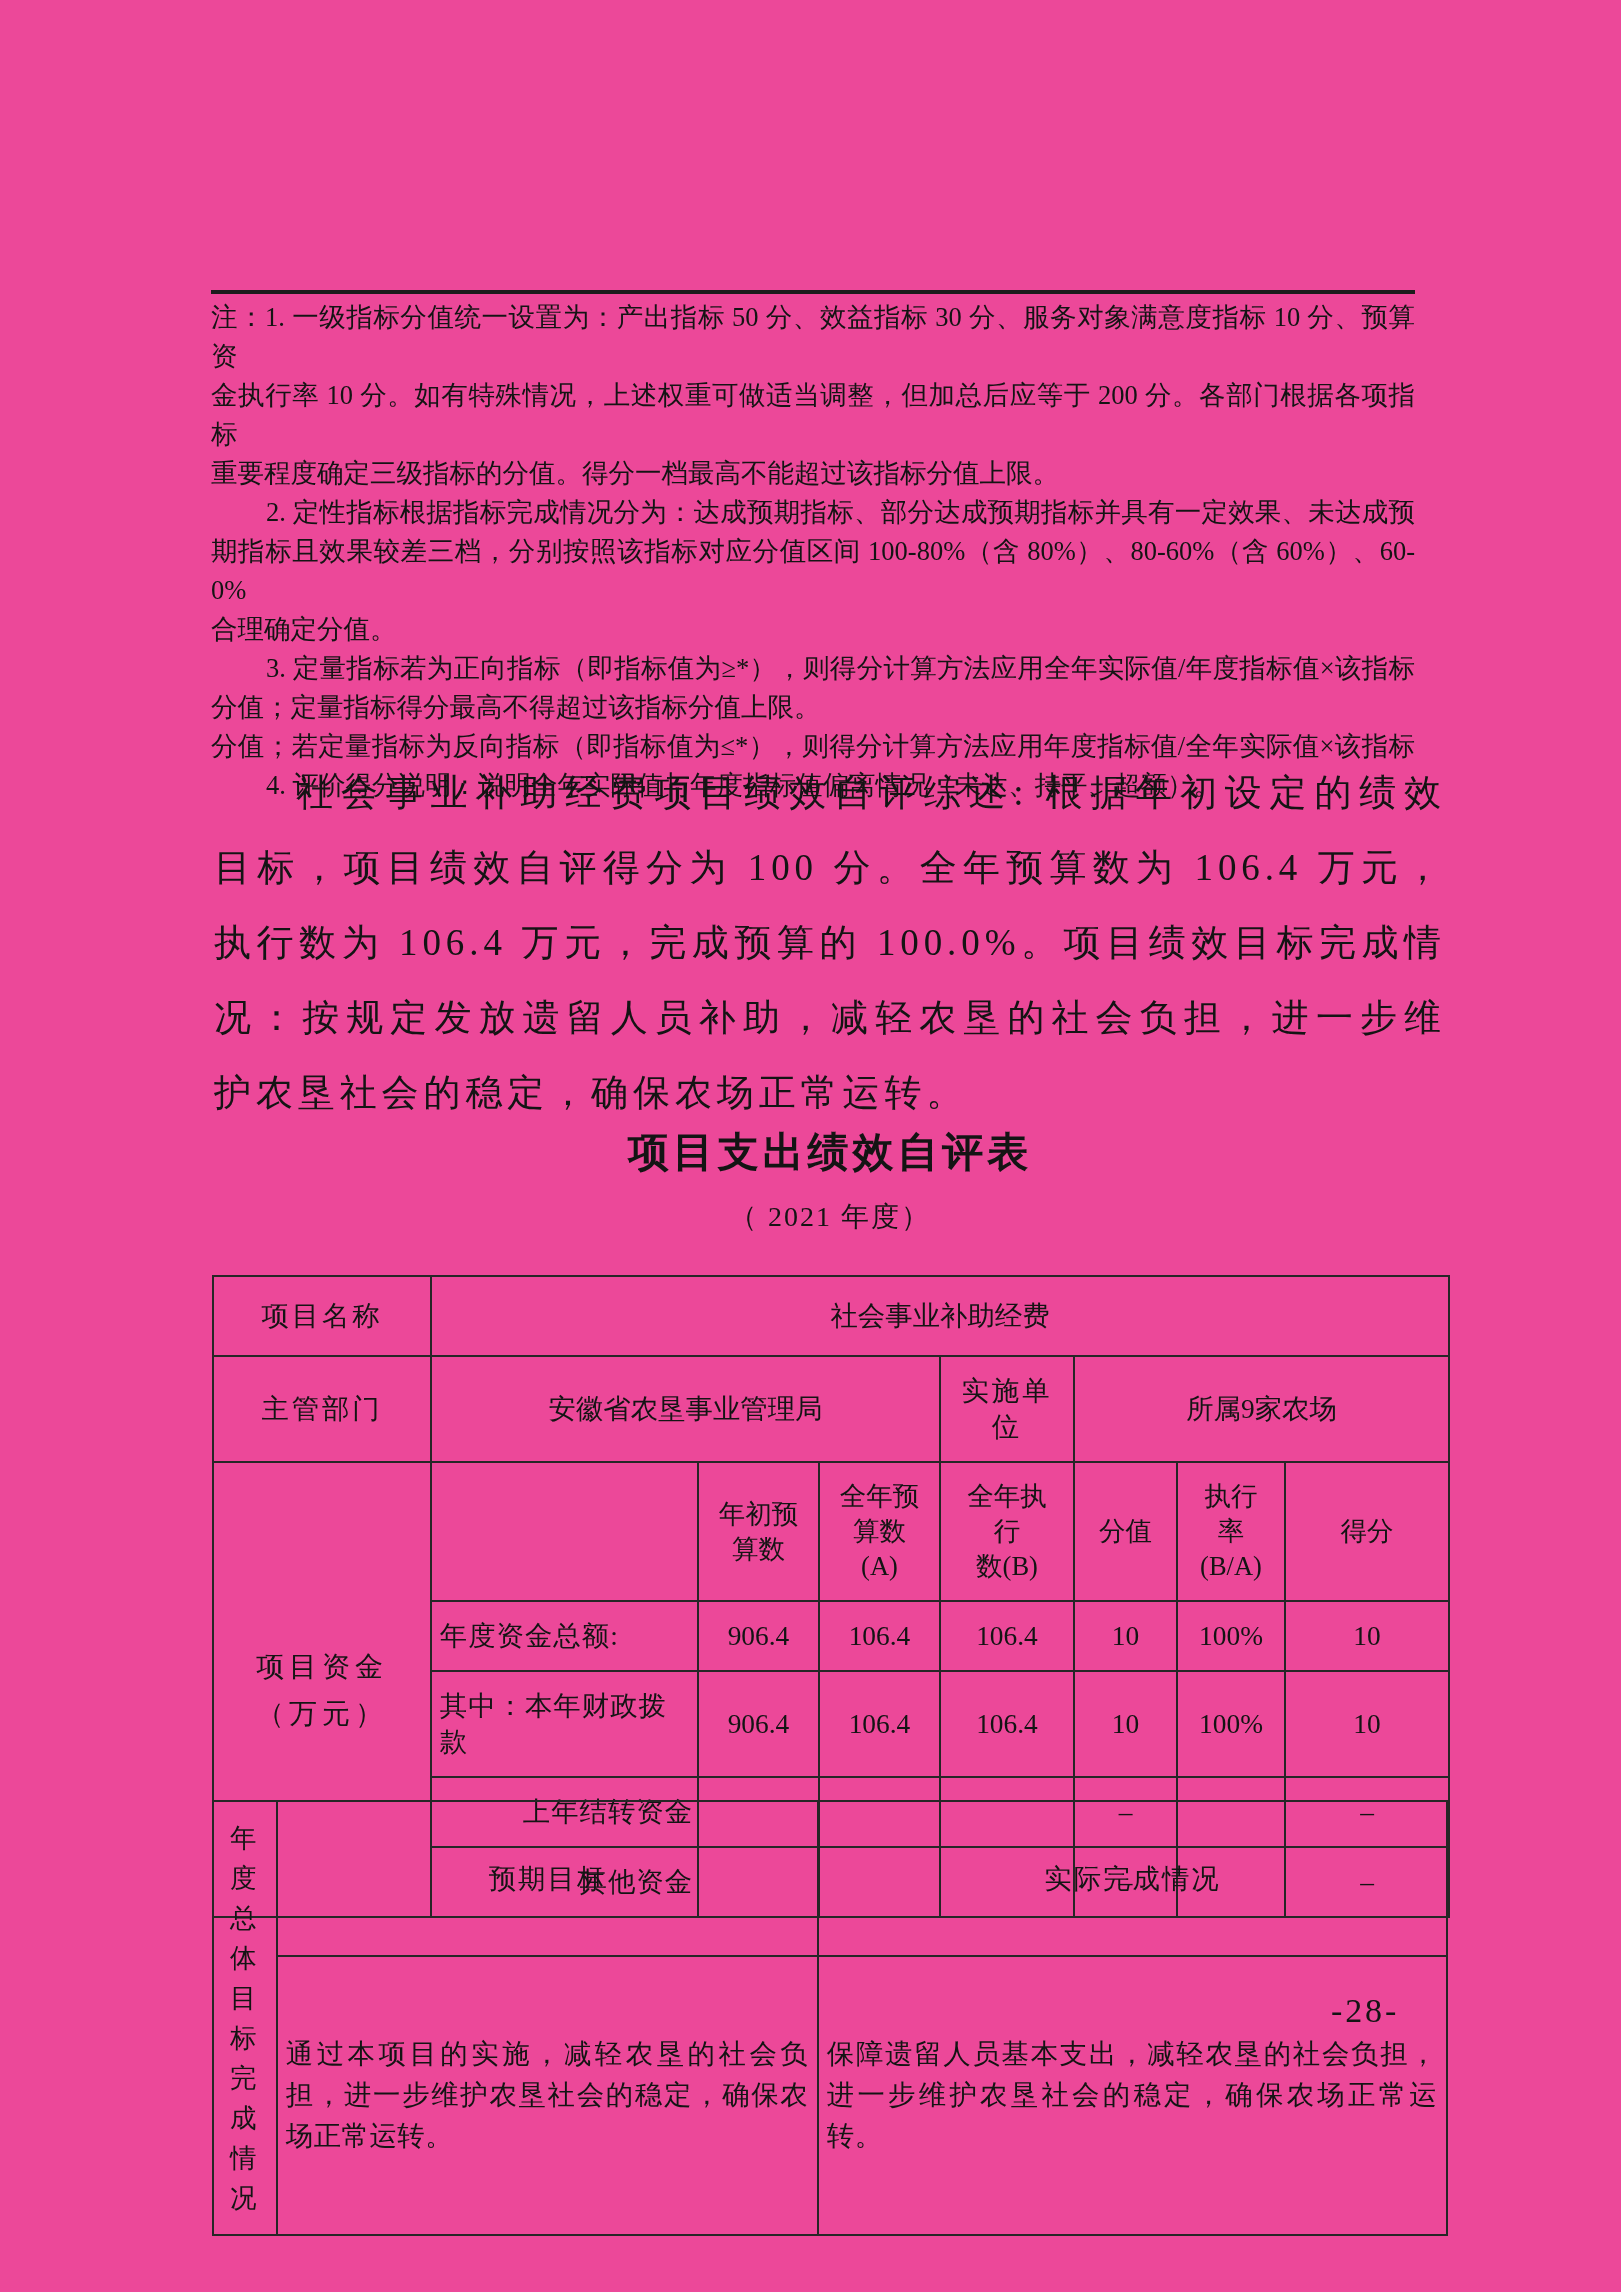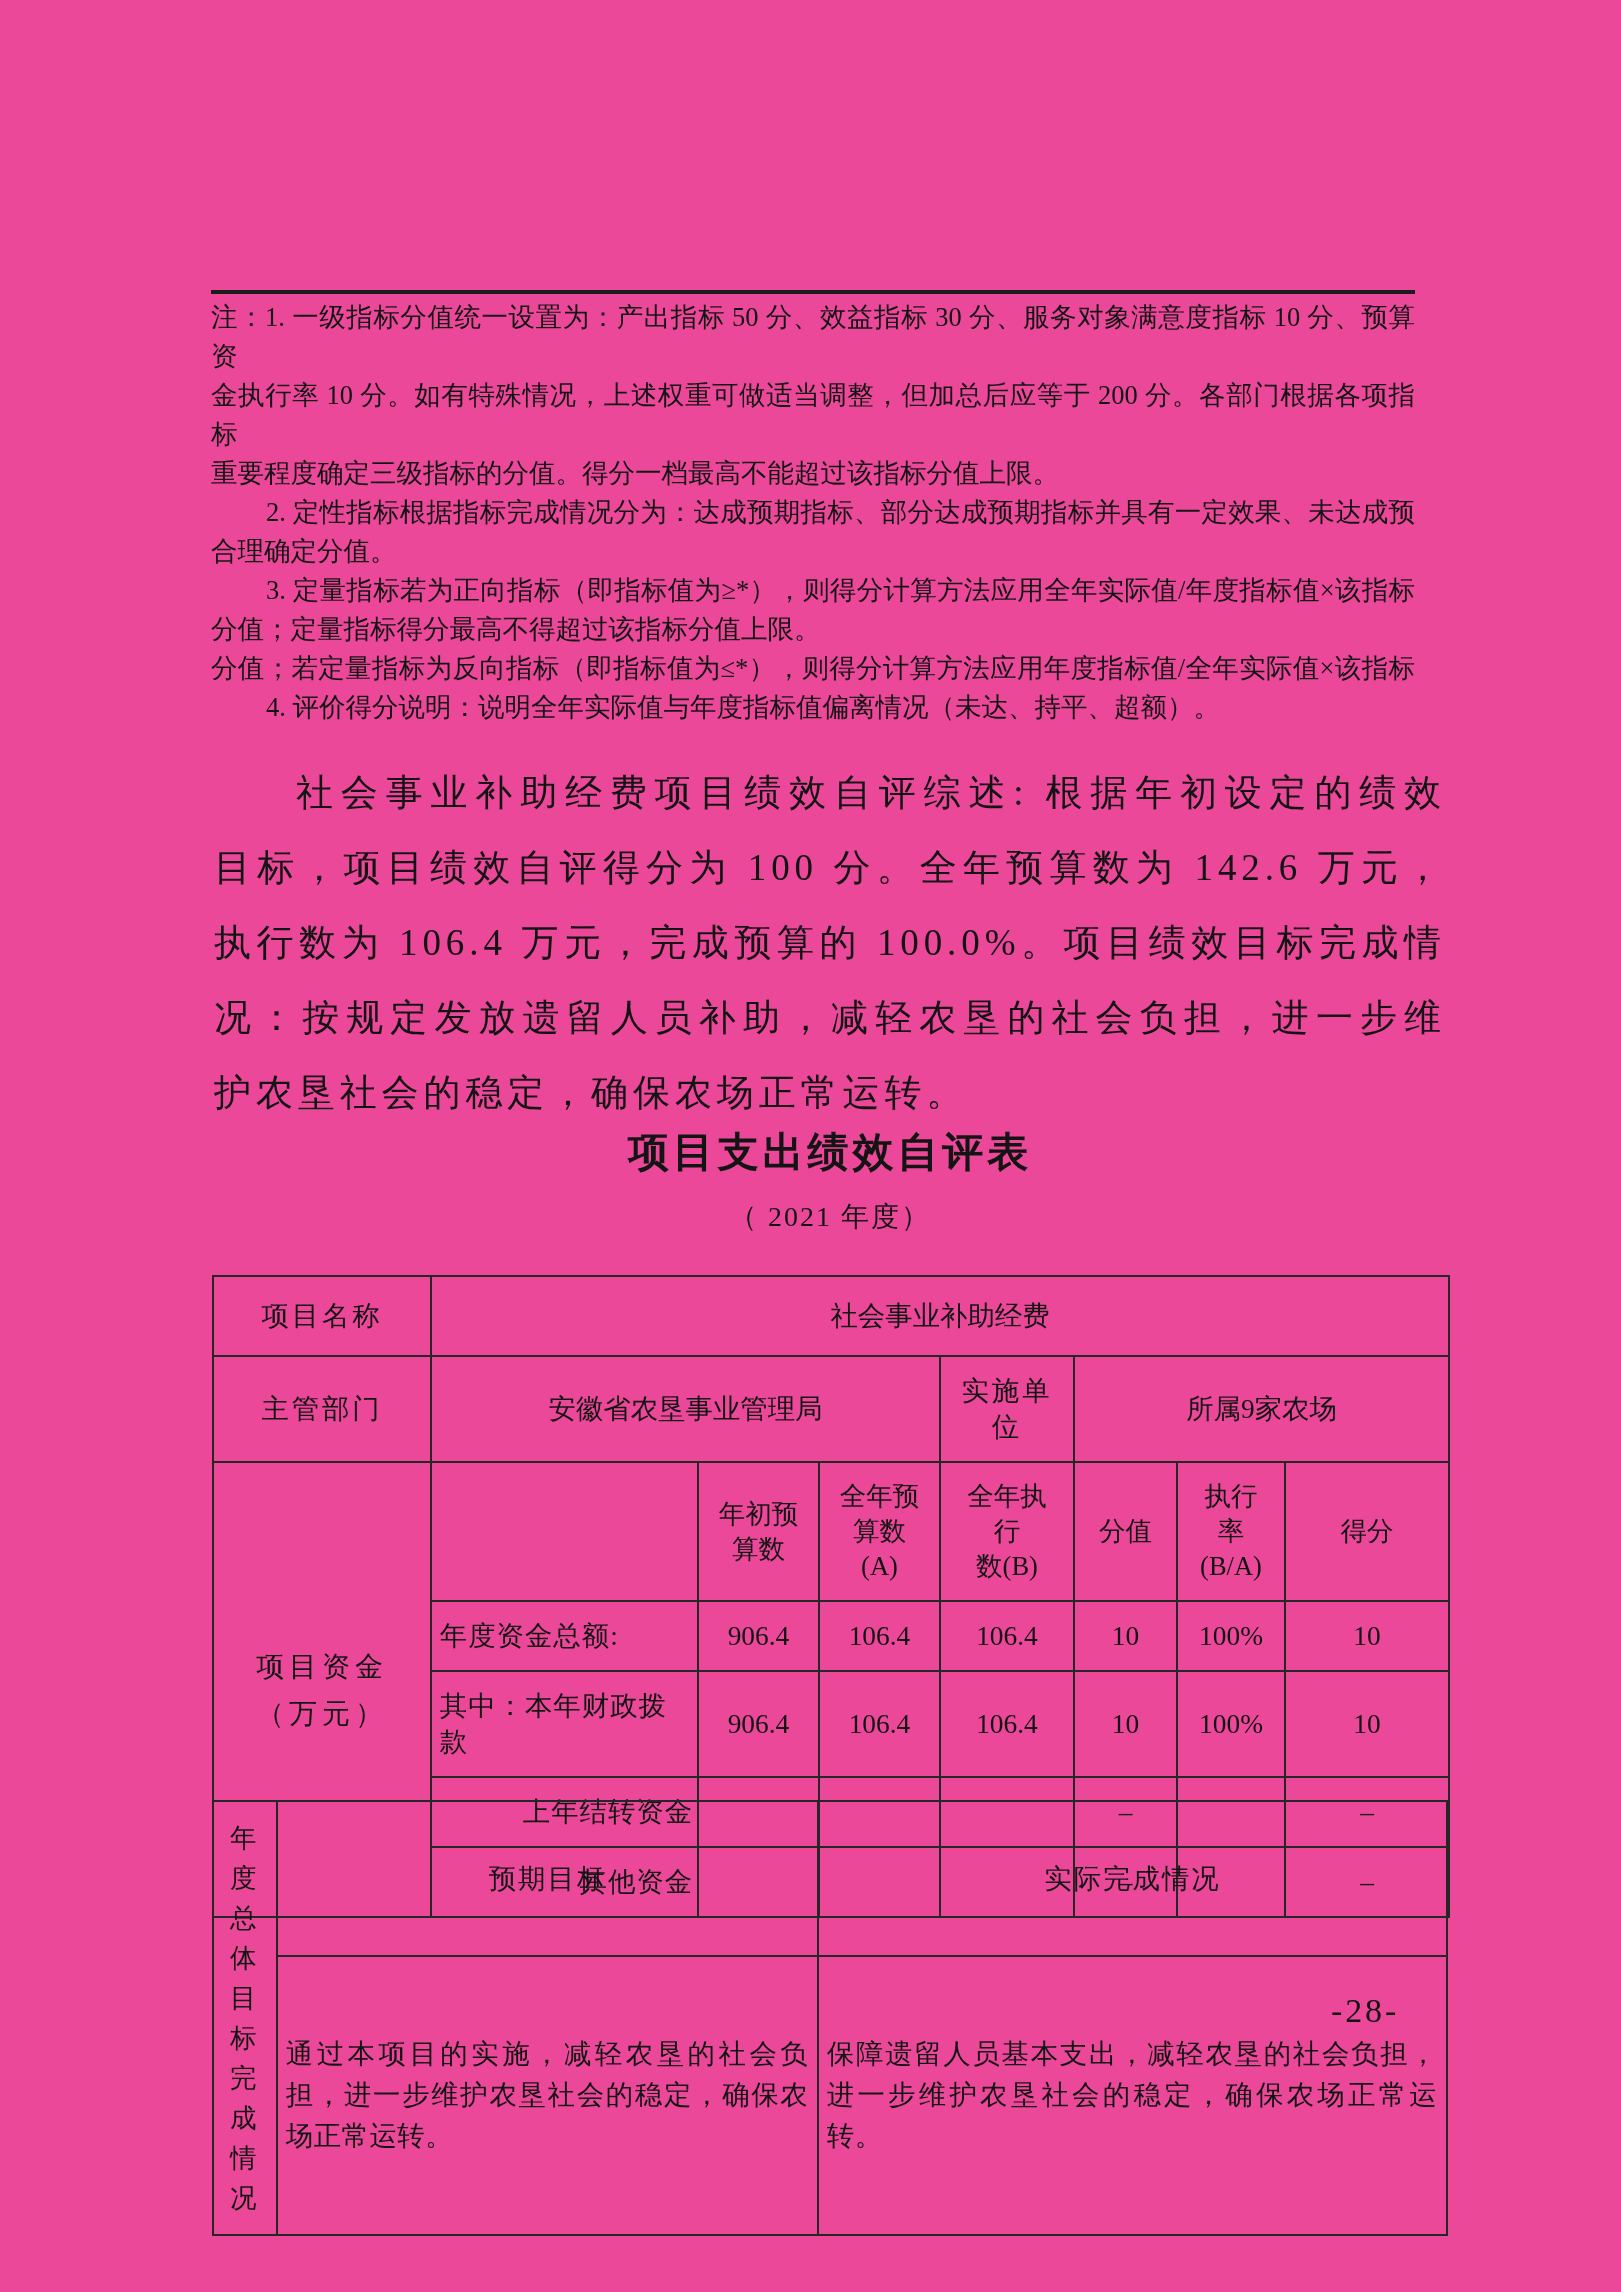--- a/index.html
+++ b/index.html
@@ -49,30 +49,31 @@
 
 <div class="page">
 
   <div class="top-rule"></div>
 
   <div class="notes">
     <div class="note-line just">注：1. 一级指标分值统一设置为：产出指标 50 分、效益指标 30 分、服务对象满意度指标 10 分、预算资</div>
     <div class="note-line just">金执行率 10 分。如有特殊情况，上述权重可做适当调整，但加总后应等于 200 分。各部门根据各项指标</div>
     <div class="note-line">重要程度确定三级指标的分值。得分一档最高不能超过该指标分值上限。</div>
     <div class="note-line ind just">2. 定性指标根据指标完成情况分为：达成预期指标、部分达成预期指标并具有一定效果、未达成预</div>
+    <div class="note-line just">期指标且效果较差三档，分别按照该指标对应分值区间 100-80%（含 80%）、80-60%（含 60%）、60-0%</div>
     <div class="note-line">合理确定分值。</div>
     <div class="note-line ind just">3. 定量指标若为正向指标（即指标值为≥*），则得分计算方法应用全年实际值/年度指标值×该指标</div>
     <div class="note-line">分值；定量指标得分最高不得超过该指标分值上限。</div>
     <div class="note-line just">分值；若定量指标为反向指标（即指标值为≤*），则得分计算方法应用年度指标值/全年实际值×该指标</div>
     <div class="note-line ind">4. 评价得分说明：说明全年实际值与年度指标值偏离情况（未达、持平、超额）。</div>
   </div>
 
   <div class="summary">
     <div class="first just">社会事业补助经费项目绩效自评综述: 根据年初设定的绩效</div>
-    <div class="just">目标，项目绩效自评得分为 100 分。全年预算数为 142.6 万元，</div>
+    <div class="just">目标，项目绩效自评得分为 100 分。全年预算数为 106.4 万元，</div>
     <div class="just">执行数为 106.4 万元，完成预算的 100.0%。项目绩效目标完成情</div>
     <div class="just">况：按规定发放遗留人员补助，减轻农垦的社会负担，进一步维</div>
     <div>护农垦社会的稳定，确保农场正常运转。</div>
   </div>
 
   <div class="tbl-title">项目支出绩效自评表</div>
   <div class="tbl-year">（ 2021 年度）</div>
 
   <table id="t1">
     <colgroup>

